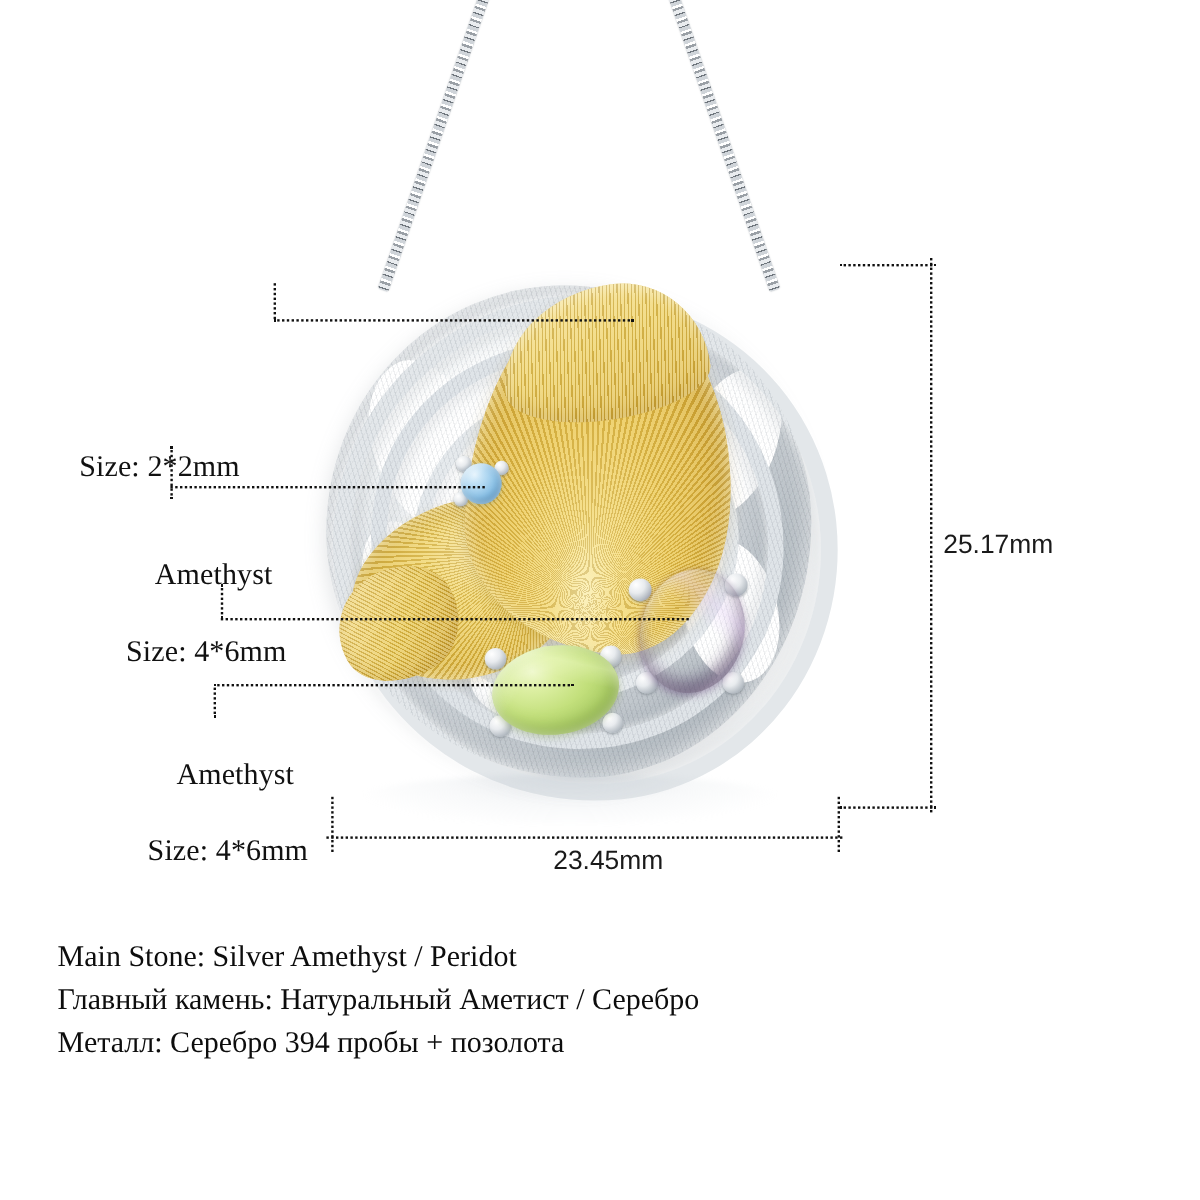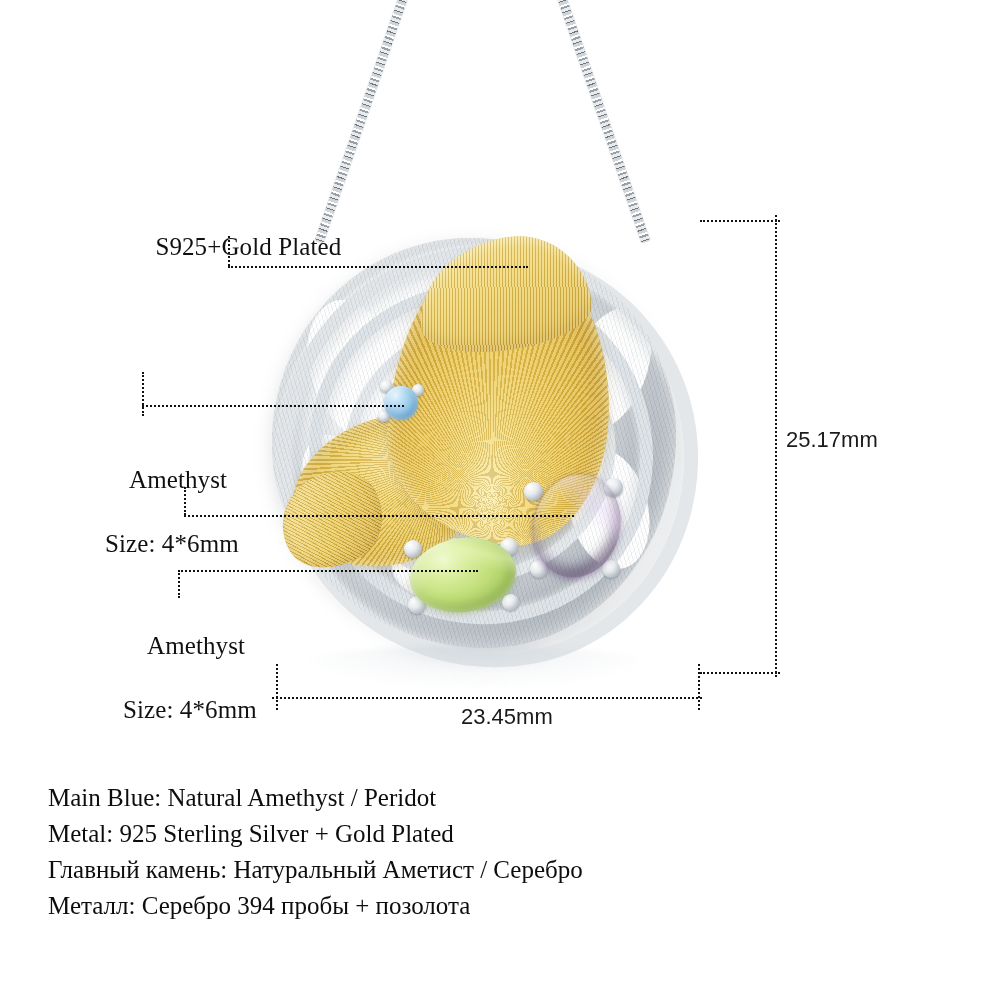--- a/index.html
+++ b/index.html
@@ -305,27 +305,25 @@
 
     <div class="prong" style="left:132px;top:302px;width:18px;height:18px;"></div>
     <div class="prong" style="left:228px;top:300px;width:18px;height:18px;"></div>
     <div class="prong" style="left:136px;top:358px;width:18px;height:18px;"></div>
     <div class="prong" style="left:230px;top:356px;width:17px;height:17px;"></div>
     <div class="gem gem-peridot"></div>
   </div>
 
   <div class="reflection"></div>
 
-  <div class="anno" style="left:130px;top:199px;">
-    <span>S925+Gold Plated</span>
-  </div>
   <div class="vline" style="left:228px;top:236px;height:30px;"></div>
   <div class="hline" style="left:228px;top:266px;width:300px;"></div>
 
   <div class="anno" style="left:66px;top:310px;">
+    <span class="l2">Size: 2*2mm</span>
   </div>
   <div class="vline" style="left:142px;top:372px;height:44px;"></div>
   <div class="hline" style="left:142px;top:405px;width:262px;"></div>
 
   <div class="anno" style="left:105px;top:432px;">
     <span>Amethyst</span>
     <span class="l2">Size: 4*6mm</span>
   </div>
   <div class="vline" style="left:184px;top:487px;height:28px;"></div>
   <div class="hline" style="left:184px;top:515px;width:390px;"></div>
@@ -333,27 +331,26 @@
   <div class="anno" style="left:123px;top:598px;">
     <span>Amethyst</span>
     <span class="l2">Size: 4*6mm</span>
   </div>
   <div class="vline" style="left:178px;top:570px;height:28px;"></div>
   <div class="hline" style="left:178px;top:570px;width:300px;"></div>
 
   <div class="hline" style="left:700px;top:220px;width:80px;"></div>
   <div class="hline" style="left:700px;top:672px;width:80px;"></div>
   <div class="vline" style="left:775px;top:215px;height:462px;"></div>
-  <div class="dim" style="left:786px;top:427px;">25.17mm</div>
+  <div class="dim" style="left:786px;top:441px;">25.17mm</div>
 
   <div class="vline" style="left:276px;top:664px;height:46px;"></div>
   <div class="vline" style="left:698px;top:664px;height:46px;"></div>
   <div class="hline" style="left:272px;top:697px;width:430px;"></div>
   <div class="dim" style="left:461px;top:704px;">23.45mm</div>
 
   <div class="specs">
-    <div>Main Blue: Natural Amethyst / Peridot</div>
-    <div>Metal: 925 Sterling Silver + Gold Plated</div>
+    <div>Main Stone: Silver Amethyst / Peridot</div>
     <div>Главный камень: Натуральный Аметист / Серебро</div>
     <div>Металл: Серебро 394 пробы + позолота</div>
   </div>
 
 </div>
 
 </body></html>

